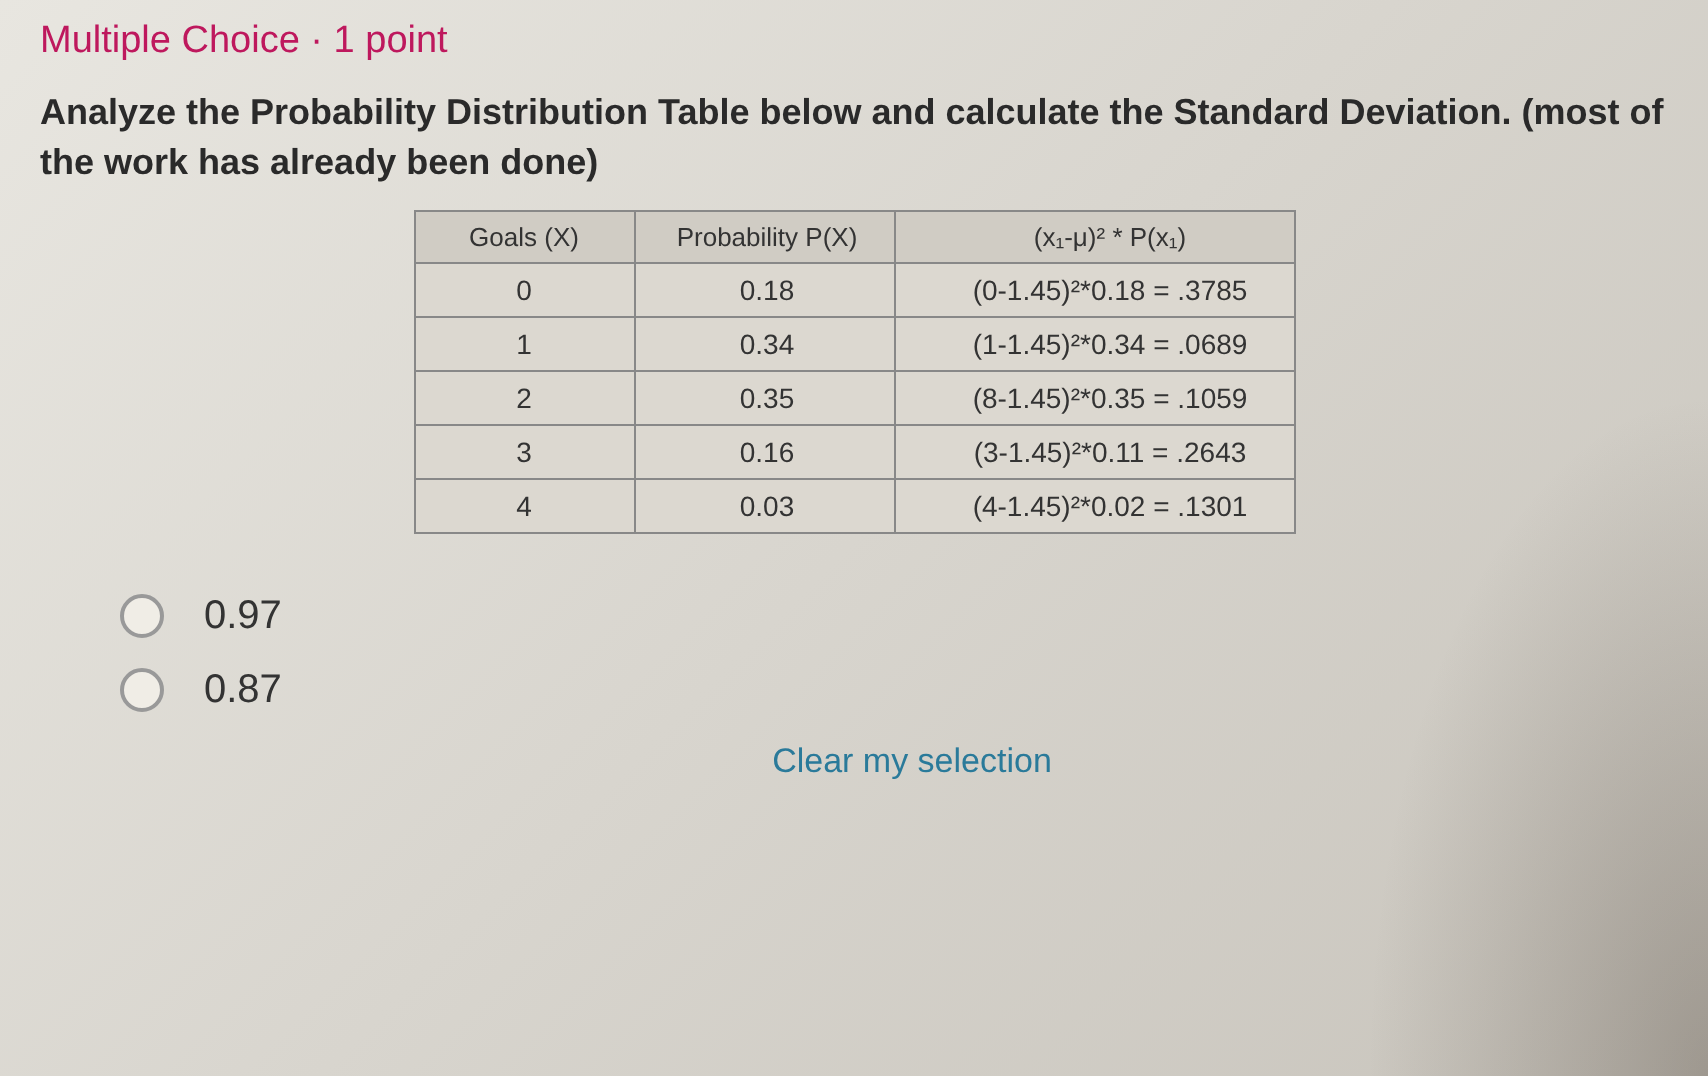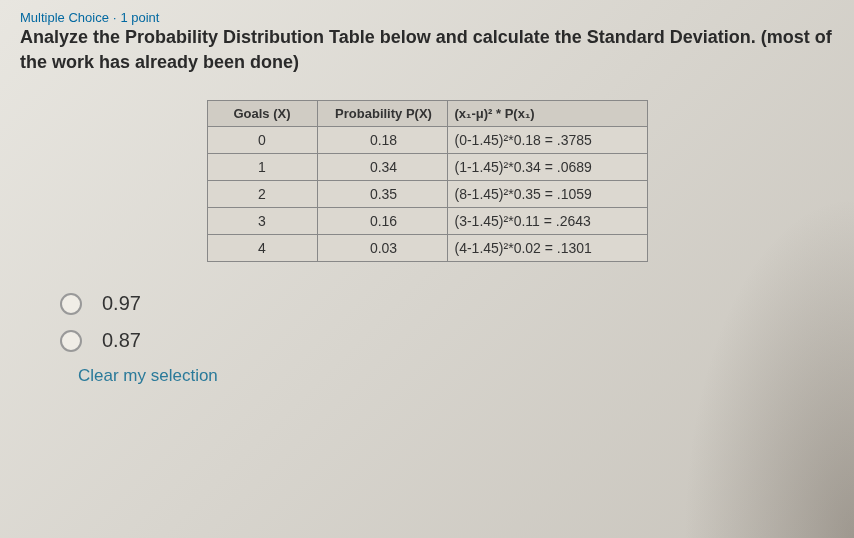--- a/index.html
+++ b/index.html
@@ -16,61 +16,61 @@
       content: '';
       position: absolute;
       right: 0;
       bottom: 0;
       width: 200px;
       height: 400px;
       background: radial-gradient(ellipse at bottom right, rgba(80,70,60,0.35) 0%, transparent 60%);
       pointer-events: none;
     }
     .question-meta {
-      font-size: 13px;
-      color: #0369a1;
-      margin-bottom: 0;
+      font-size: 19px;
+      color: #be185d;
+      margin-bottom: 12px;
     }
     .question-text {
       font-size: 18px;
       color: #2a2a2a;
       font-weight: bold;
       line-height: 1.4;
-      margin-bottom: 25px;
+      margin-bottom: 11px;
     }
     .table-wrap {
       display: flex;
       justify-content: center;
       margin-bottom: 30px;
     }
     table {
       border-collapse: collapse;
       background: #dcd8d0;
     }
     th, td {
       border: 1px solid #888;
       padding: 5px 12px;
       text-align: center;
       font-size: 14px;
       color: #333;
     }
     th {
       background: #d0ccc4;
-      font-weight: bold;
+      font-weight: normal;
       font-size: 13px;
     }
     th:nth-child(1), td:nth-child(1) { width: 110px; }
     th:nth-child(2), td:nth-child(2) { width: 130px; padding-left: 15px; }
-    th:nth-child(3), td:nth-child(3) { width: 200px; text-align: left; padding-left: 7px; }
+    th:nth-child(3), td:nth-child(3) { width: 200px; text-align: center; padding-left: 28px; }
     .options {
       margin-left: 40px;
     }
     .option {
       display: flex;
-      align-items: flex-end;
+      align-items: flex-start;
       margin-bottom: 14px;
     }
     .radio {
       width: 22px;
       height: 22px;
       border: 2px solid #999;
       border-radius: 50%;
       margin-right: 20px;
       background: #f0ede6;
       flex-shrink: 0;
@@ -78,20 +78,21 @@
     .option-label {
       font-size: 20px;
       color: #333;
     }
     .clear-link {
       margin-left: 58px;
       margin-top: 8px;
       color: #2a7a9a;
       font-size: 17px;
       cursor: pointer;
+      text-align: center;
     }
   </style>
 </head>
 <body>
 
 <div class="question-meta">Multiple Choice · 1 point</div>
 <div class="question-text">Analyze the Probability Distribution Table below and calculate the Standard Deviation. (most of the work has already been done)</div>
 
 <div class="table-wrap">
   <table>

